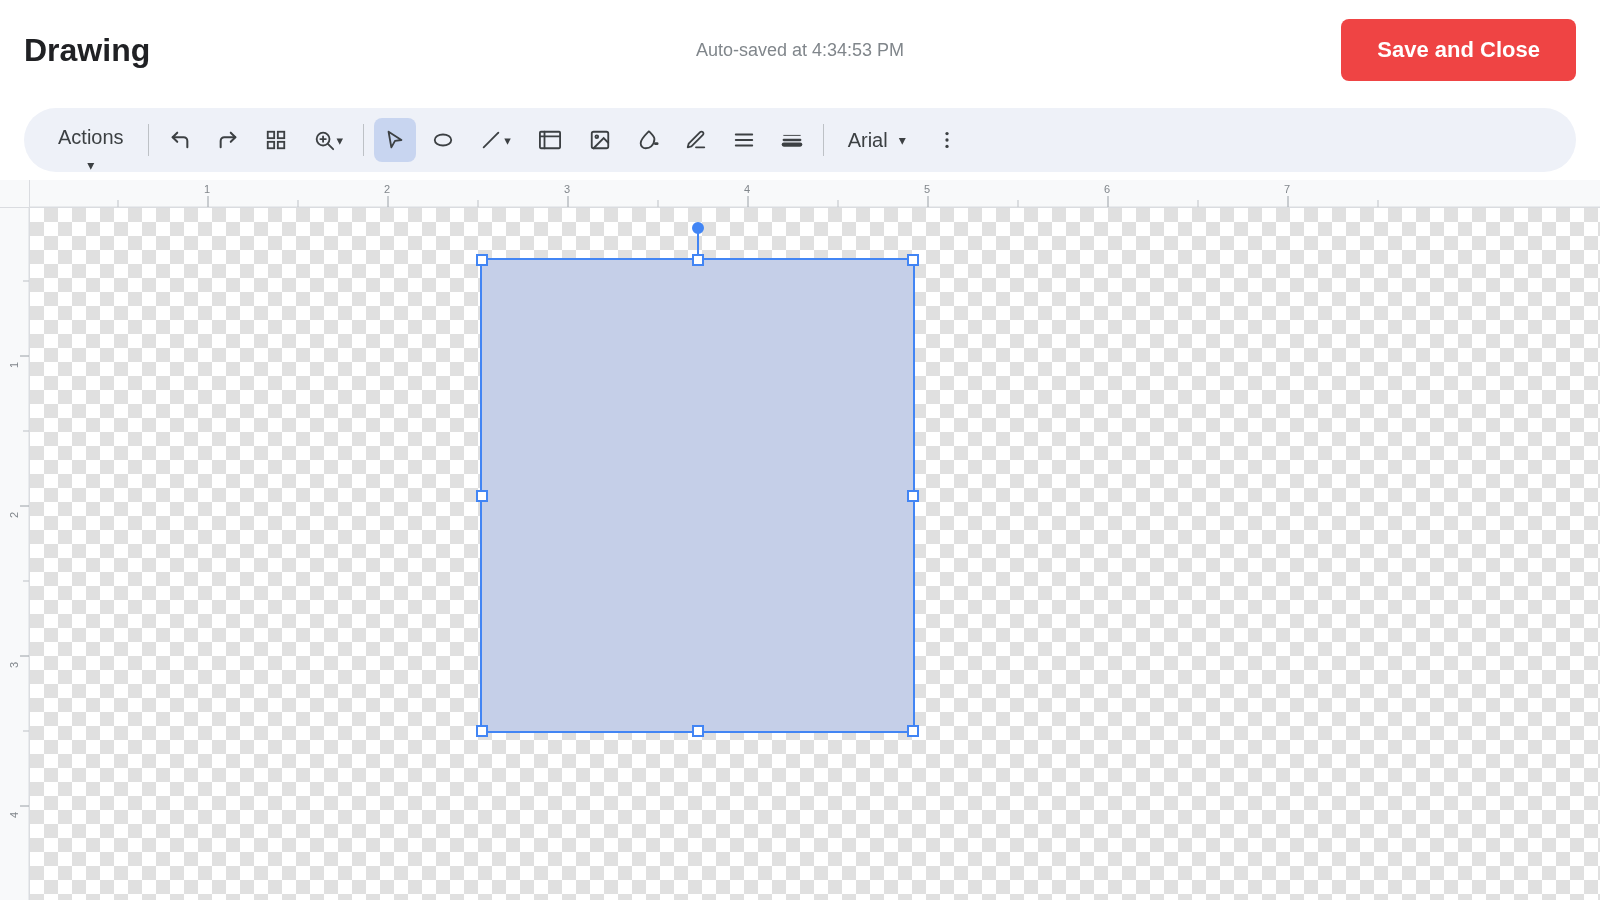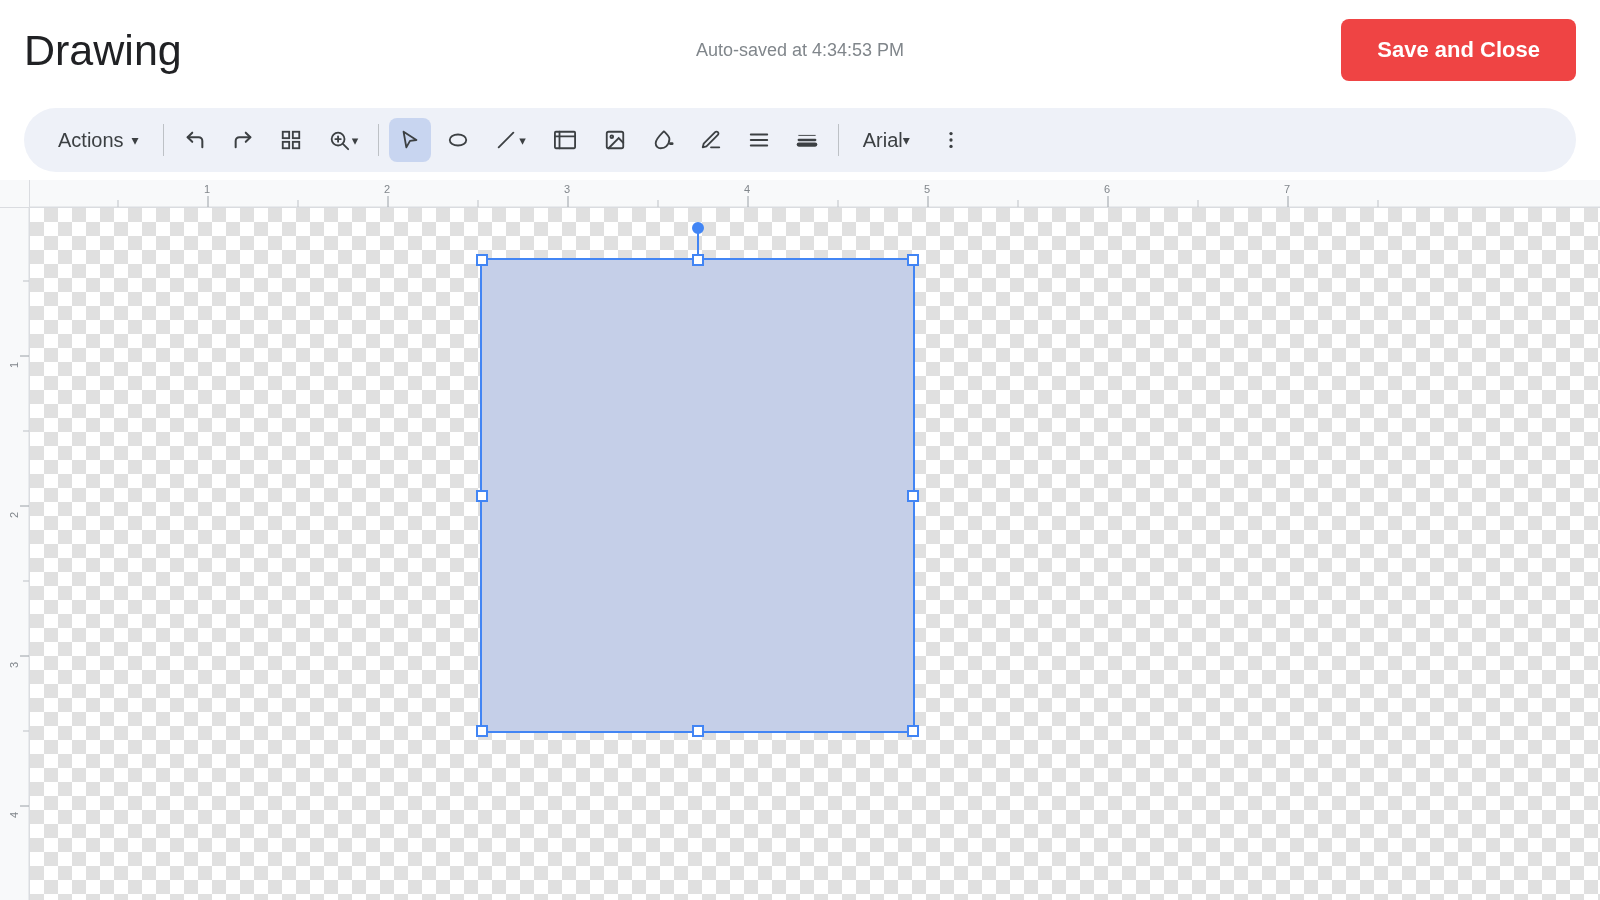--- a/index.html
+++ b/index.html
@@ -14,22 +14,22 @@
     
     .header {
       display: flex;
       align-items: center;
       justify-content: space-between;
       padding: 0 24px;
       height: 100px;
       background: #fff;
     }
     .header-title {
-      font-size: 43px;
-      font-weight: 400;
+      font-size: 32px;
+      font-weight: 700;
       color: #202124;
     }
     .header-autosave {
       font-size: 18px;
       color: #80868b;
       position: absolute;
       left: 50%;
       transform: translateX(-50%);
     }
     .save-close-btn {
@@ -84,25 +84,26 @@
       gap: 8px;
       background: none;
       border: none;
       border-radius: 8px;
       padding: 8px 14px;
       cursor: pointer;
       font-size: 20px;
       font-weight: 500;
       color: #3c4043;
       height: 44px;
+      flex-direction: column;
     }
     .font-select {
       display: flex;
       align-items: center;
-      gap: 0;
+      gap: 11px;
       background: none;
       border: none;
       border-radius: 8px;
       padding: 8px 14px;
       cursor: pointer;
       font-size: 20px;
       font-weight: 500;
       color: #3c4043;
       height: 44px;
     }

